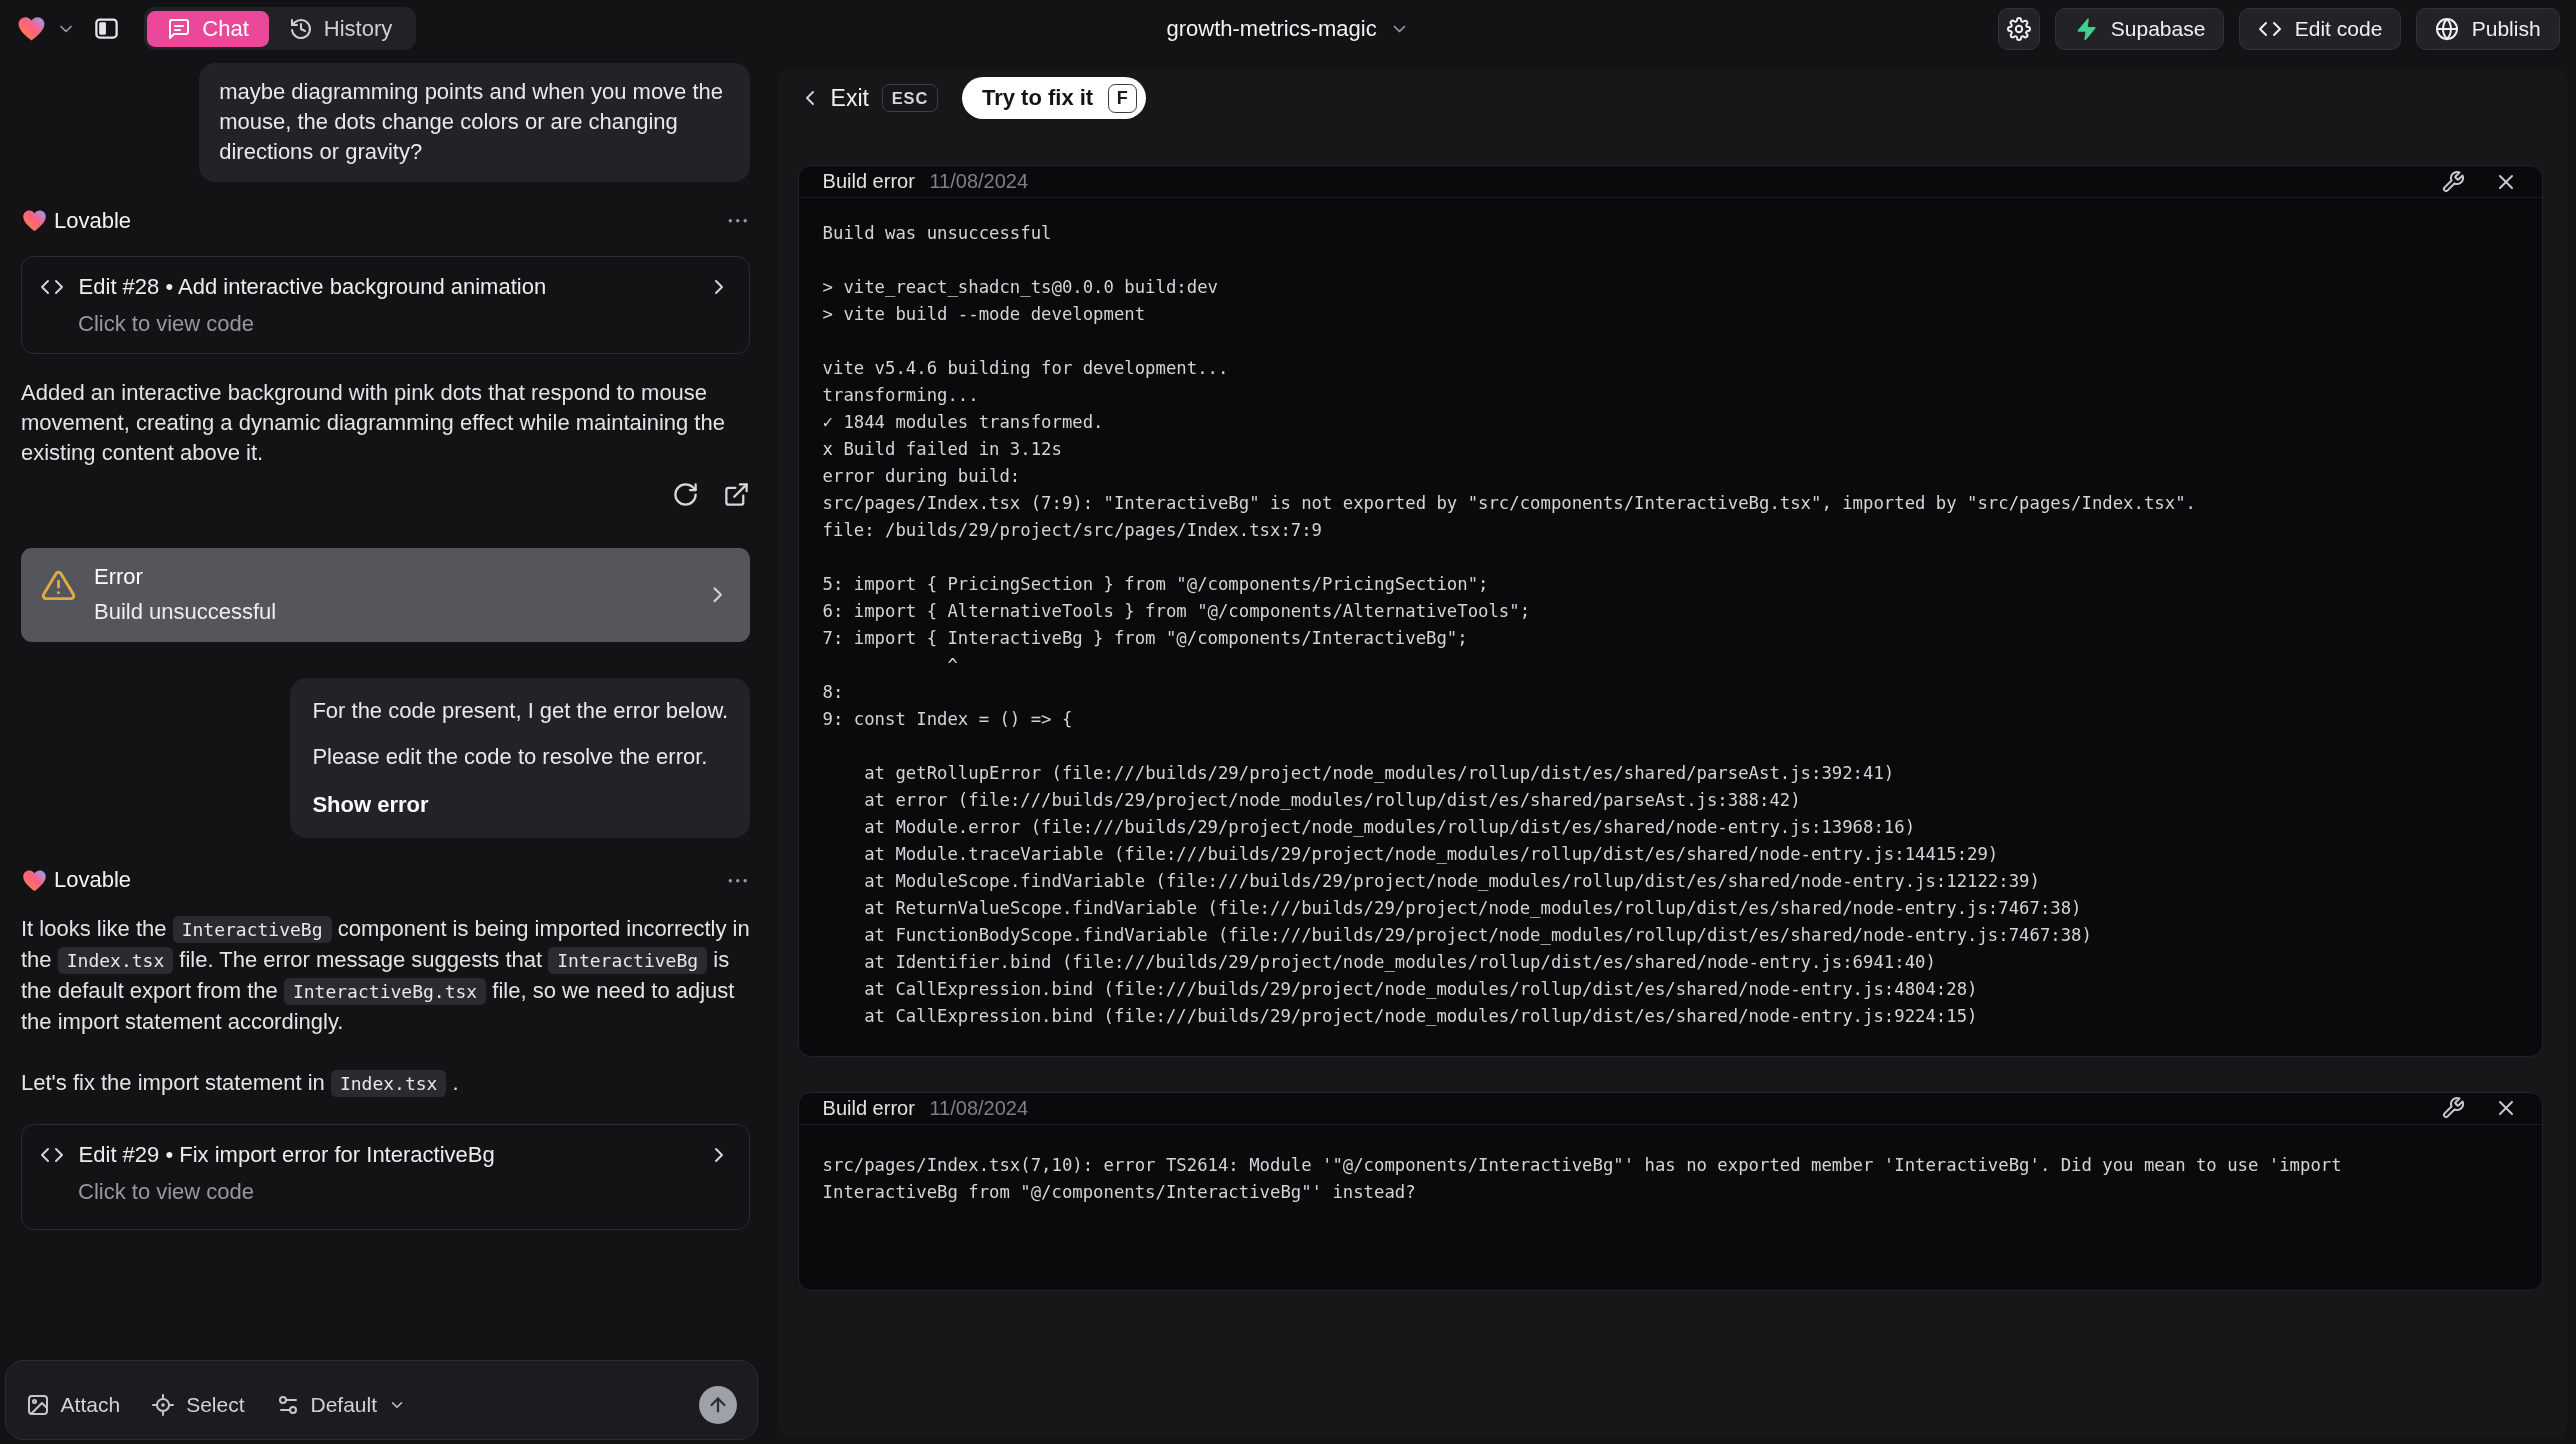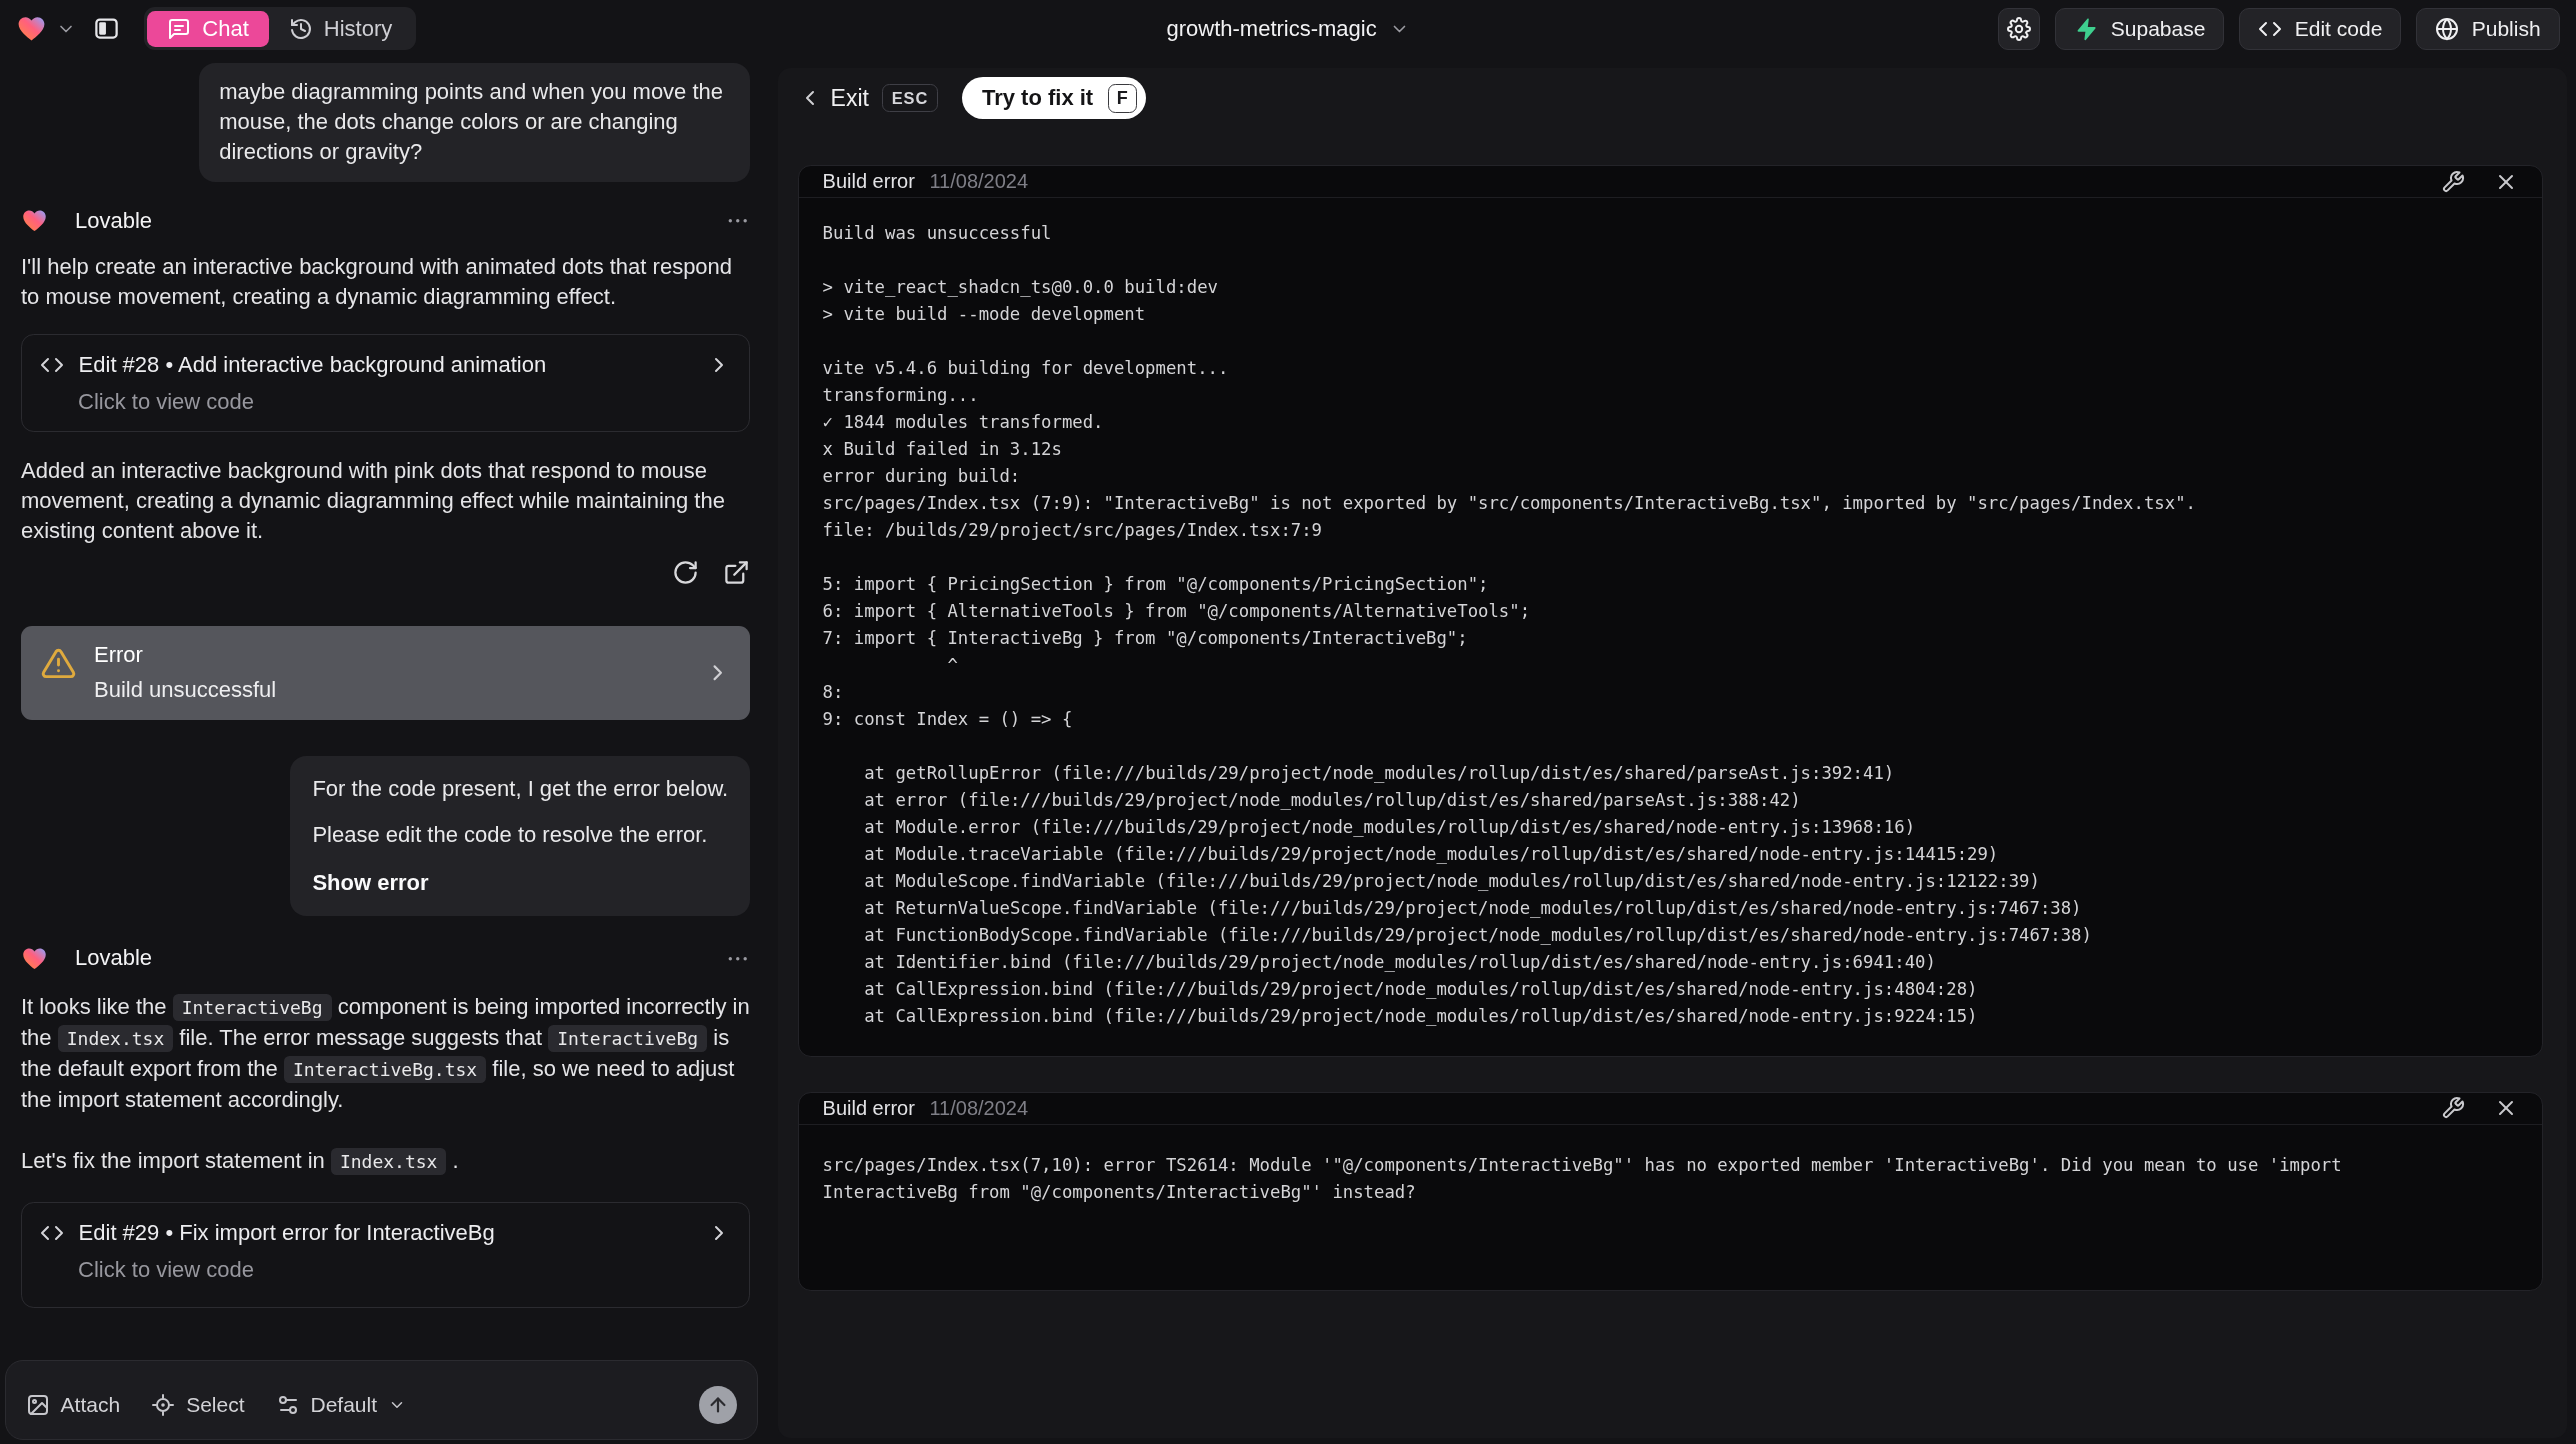--- a/index.html
+++ b/index.html
@@ -34,21 +34,21 @@
   .main { flex:1; display:flex; min-height:0; }
 
   
   .chat-panel { width:763px; flex:0 0 763px; display:flex; flex-direction:column; min-height:0; }
   .chat-scroll { flex:1; overflow:hidden; padding:5.5px 12.8px 0 21px; }
   .bubble { background:#232327; border-radius:16.4px; padding:14.6px 20px; font-size:22px; line-height:30px; color:#e9e9eb; width:fit-content; }
   .bubble.first { max-width:551px; margin-left:auto; }
   .bubble.second { max-width:547px; margin-left:auto; margin-top:36px; padding:18px 22px; }
   .bubble .gap { display:block; height:16.4px; }
   .bubble .action { font-weight:700; margin-top:18px; font-size:22px; color:#fafafb; cursor:pointer; }
-  .assistant-row { display:flex; align-items:center; gap:27px; margin-top:25.5px; }
+  .assistant-row { display:flex; align-items:center; gap:6px; margin-top:25.5px; }
   .assistant-row .heart { width:27px; height:27px; }
   .assistant-name { font-size:22px; color:#f4f4f6; }
   .dots-menu { margin-left:auto; color:#9a9aa1; cursor:pointer; width:25.5px; height:25.5px; }
   .para { margin-top:18px; font-size:22px; line-height:30px; color:#e4e4e7; max-width:735px; }
   .chip { font-family:"DejaVu Sans Mono", monospace; font-size:18px; background:#2a2a2f; border-radius:5.5px; padding:2.7px 9px; color:#e8e8ea; white-space:nowrap; }
   .edit-card { margin-top:22px; border:1.8px solid #2b2b30; border-radius:12.8px; padding:16.4px 18px; cursor:pointer; }
   .edit-card.last { margin-top:25.5px; padding-bottom:24px; }
   .edit-row { display:flex; align-items:center; gap:14.6px; font-size:22px; color:#ededf0; }
   .edit-row svg { width:24px; height:24px; color:#d4d4d8; flex:0 0 auto; }
   .edit-row .spacer { flex:1; }
@@ -192,21 +192,20 @@
               <path fill="url(#hg)" d="M12 21.3C8.7 18.9 2 13.8 2 8.6 2 5.5 4.4 3.2 7.3 3.2c1.9 0 3.6 1 4.7 2.6 1.1-1.6 2.8-2.6 4.7-2.6 2.9 0 5.3 2.3 5.3 5.4 0 5.2-6.7 10.3-10 12.7z"></path>
             </svg>
           <span class="assistant-name">Lovable</span>
           <svg class="dots-menu" viewBox="0 0 24 24" fill="currentColor">
               <circle cx="5" cy="12" r="1.6"></circle>
               <circle cx="12" cy="12" r="1.6"></circle>
               <circle cx="19" cy="12" r="1.6"></circle>
             </svg>
         </div>
 
-        <p class="para">I'll help create an interactive background with animated dots that respond to mouse movement, creating a dynamic diagramming effect.</p>
 
         <div class="edit-card">
           <div class="edit-row">
             <svg viewBox="0 0 24 24" fill="none" stroke="currentColor" stroke-width="2" stroke-linecap="round" stroke-linejoin="round">
                 <polyline points="16 18 22 12 16 6"></polyline>
                 <polyline points="8 6 2 12 8 18"></polyline>
               </svg>
             <span>Edit #28 • Add interactive background animation</span>
             <span class="spacer"></span>
             <svg class="chev-r" viewBox="0 0 24 24" fill="none" stroke="currentColor" stroke-width="2" stroke-linecap="round" stroke-linejoin="round">

